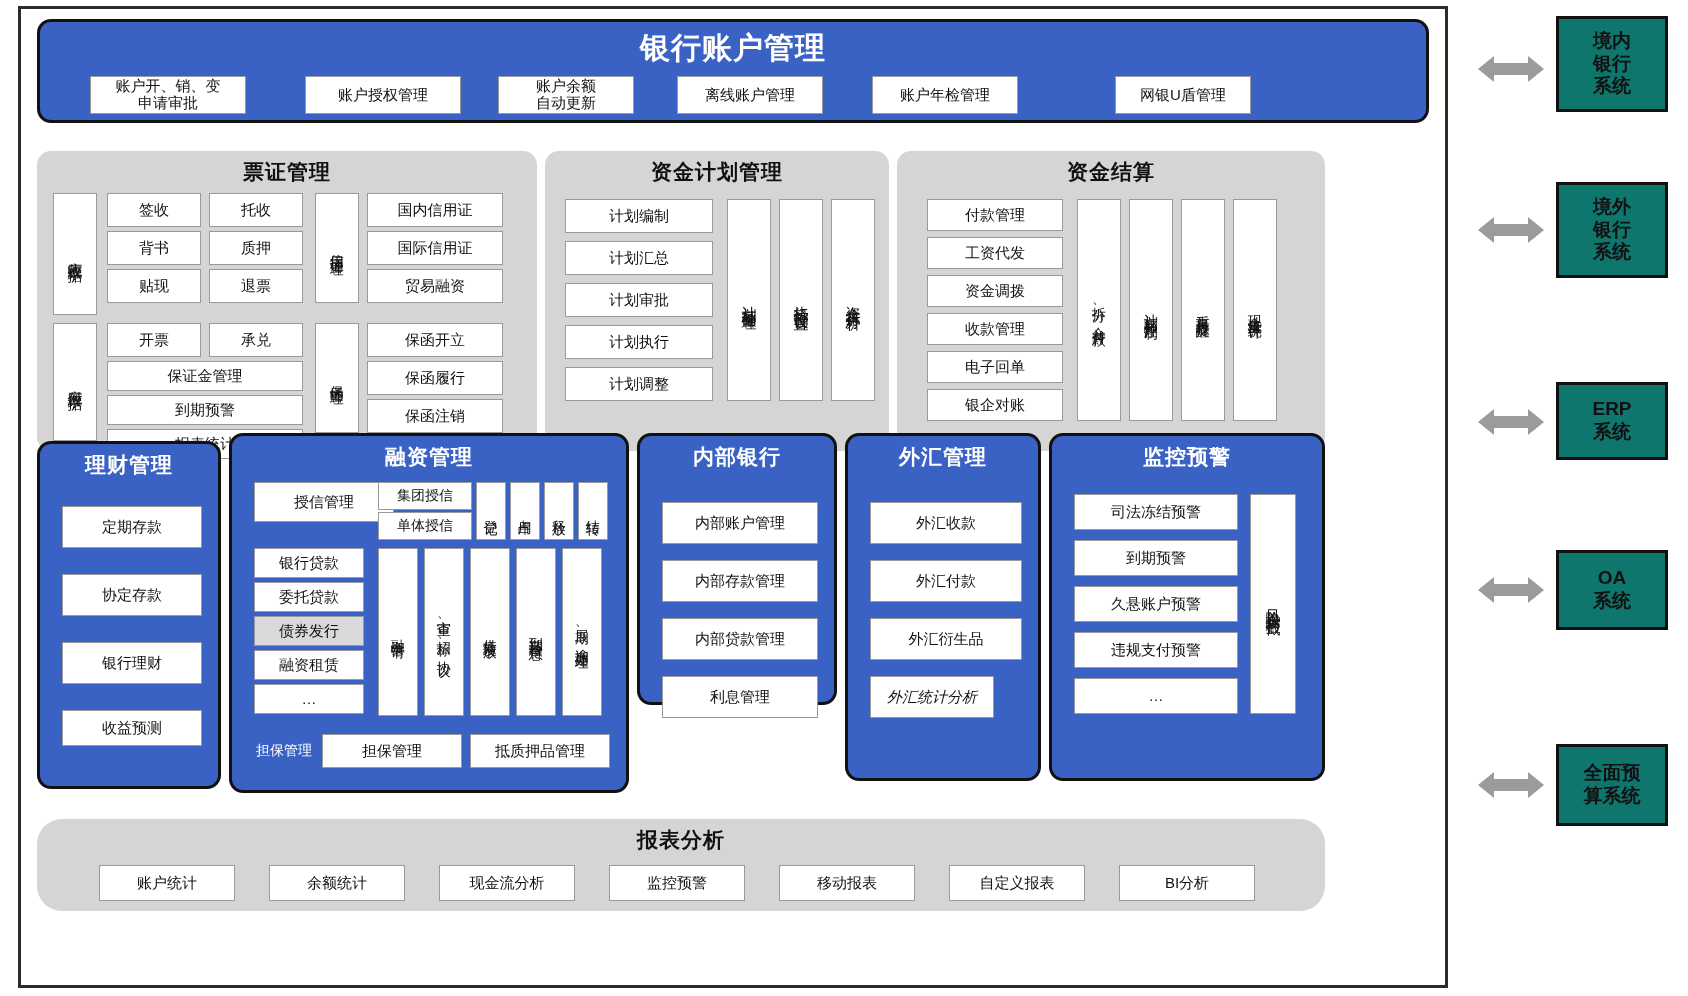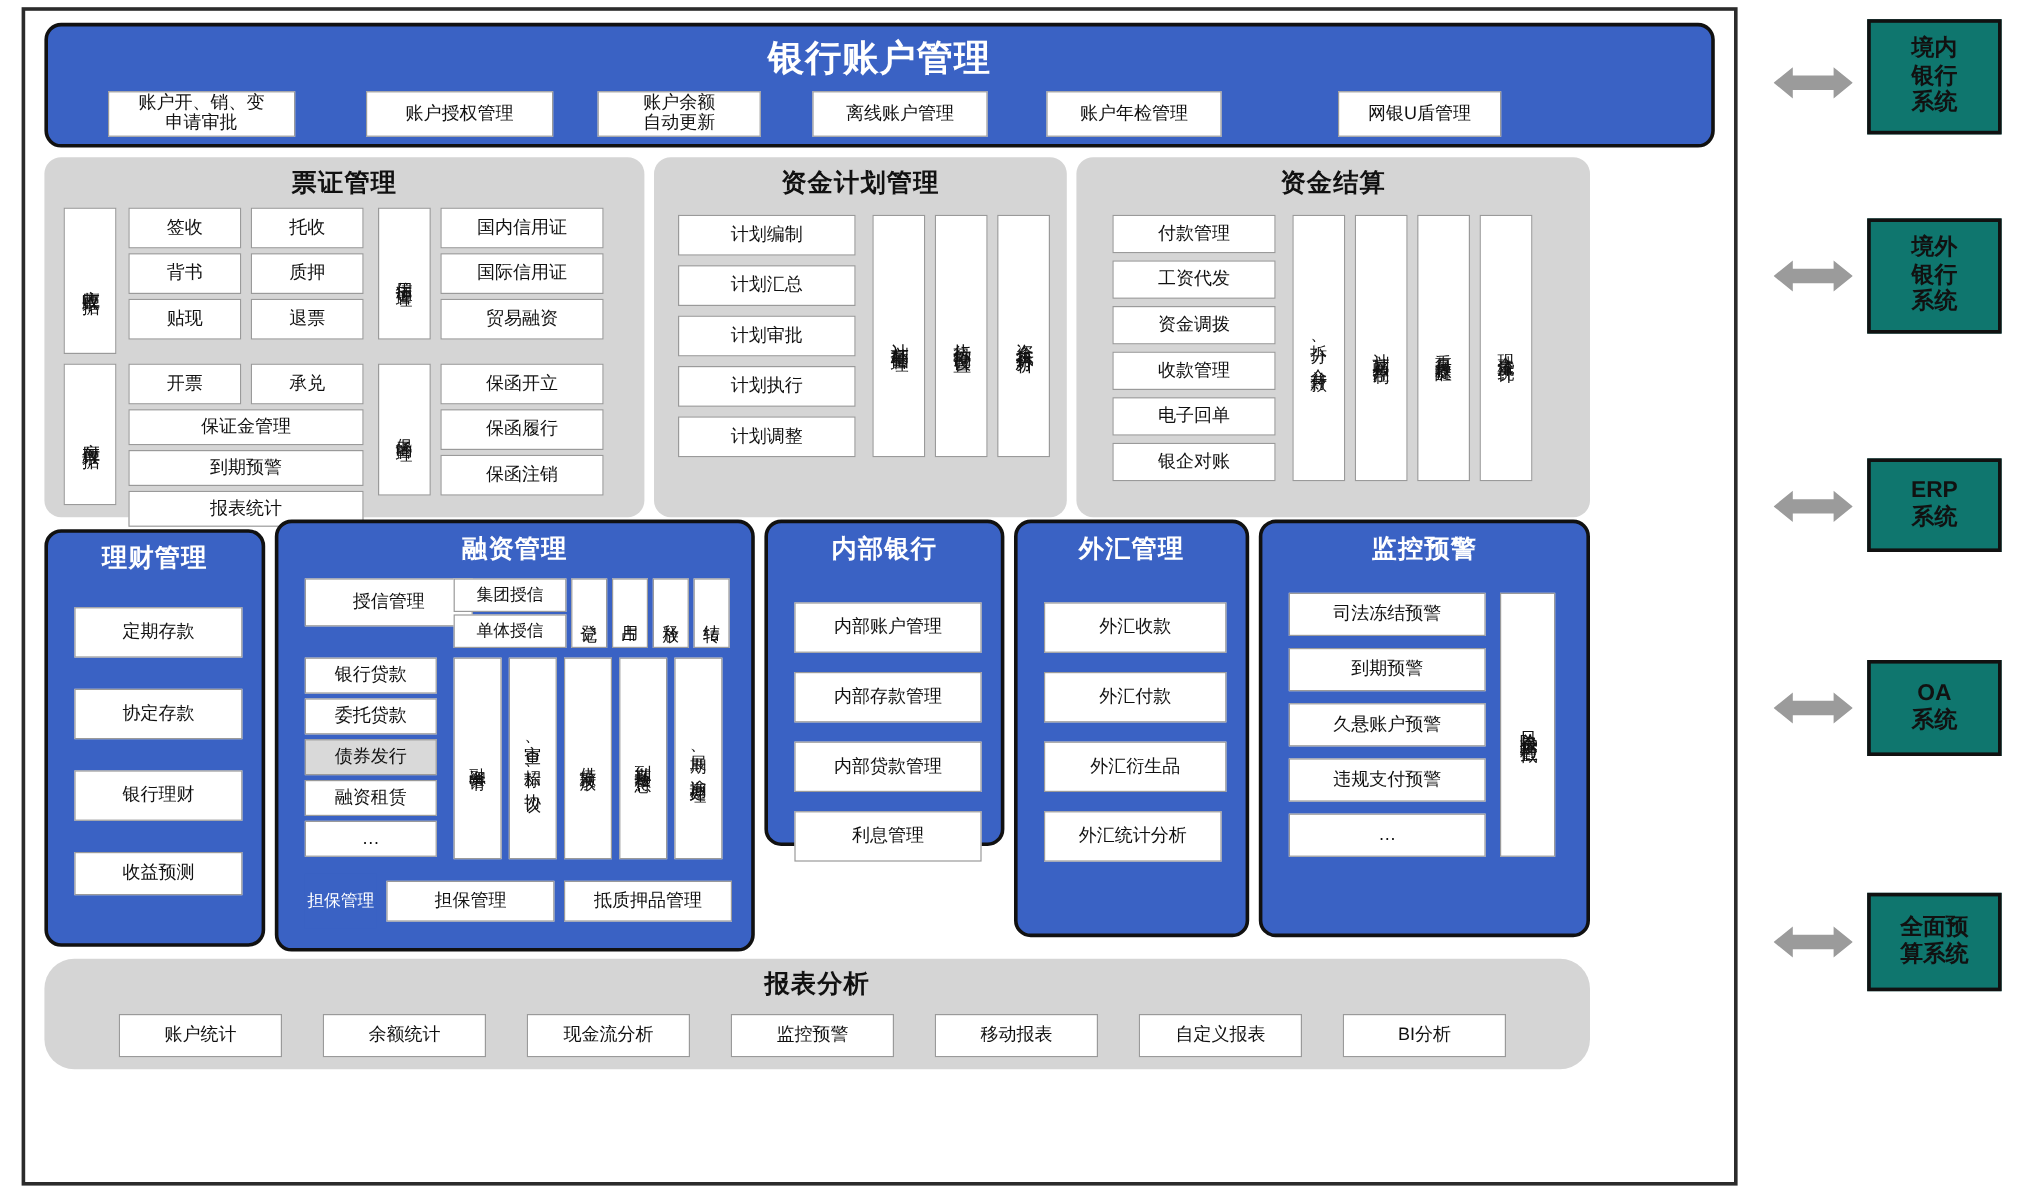--- a/index.html
+++ b/index.html
@@ -30,20 +30,21 @@
     border: 3px solid #111111;
     border-radius: 14px;
     box-sizing: border-box;
     position: absolute;
   }
   .gray-panel {
     background: #d5d5d5;
     border-radius: 14px;
     box-sizing: border-box;
     position: absolute;
+    margin-top: 20px;
   }
   .panel-title {
     text-align: center;
     font-weight: bold;
     font-size: 21px;
     color: #111111;
     padding-top: 7px;
     letter-spacing: 1px;
   }
   .blue-panel > .panel-title { color: #ffffff; }
@@ -211,21 +212,21 @@
       <div class="cell" style="left:22px;top:124px;width:156px;height:42px;">内部存款管理</div>
       <div class="cell" style="left:22px;top:182px;width:156px;height:42px;">内部贷款管理</div>
       <div class="cell" style="left:22px;top:240px;width:156px;height:42px;">利息管理</div>
     </div>
 
     <div class="blue-panel" style="left:824px;top:424px;width:196px;height:348px;">
       <div class="panel-title">外汇管理</div>
       <div class="cell" style="left:22px;top:66px;width:152px;height:42px;">外汇收款</div>
       <div class="cell" style="left:22px;top:124px;width:152px;height:42px;">外汇付款</div>
       <div class="cell" style="left:22px;top:182px;width:152px;height:42px;">外汇衍生品</div>
-      <div class="cell" style="left:22px;top:240px;width:148px;height:42px;">外汇统计分析</div>
+      <div class="cell" style="left:22px;top:240px;width:124px;height:42px;font-style:italic;">外汇统计分析</div>
     </div>
 
     <div class="blue-panel" style="left:1028px;top:424px;width:276px;height:348px;">
       <div class="panel-title">监控预警</div>
       <div class="cell" style="left:22px;top:58px;width:164px;height:36px;">司法冻结预警</div>
       <div class="cell" style="left:22px;top:104px;width:164px;height:36px;">到期预警</div>
       <div class="cell" style="left:22px;top:150px;width:164px;height:36px;">久悬账户预警</div>
       <div class="cell" style="left:22px;top:196px;width:164px;height:36px;">违规支付预警</div>
       <div class="cell" style="left:22px;top:242px;width:164px;height:36px;">…</div>
       <div class="cell vert" style="left:198px;top:58px;width:46px;height:220px;font-size:15px;">风险提示与拦截</div>

